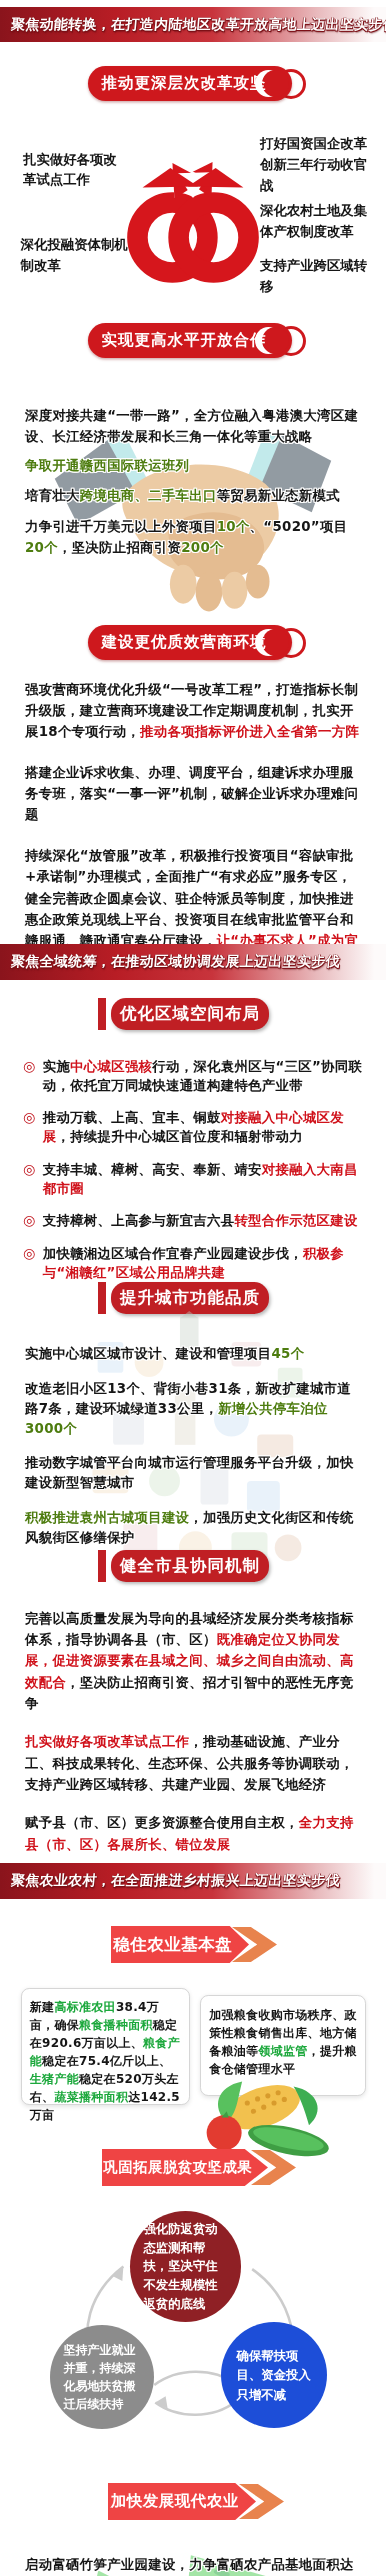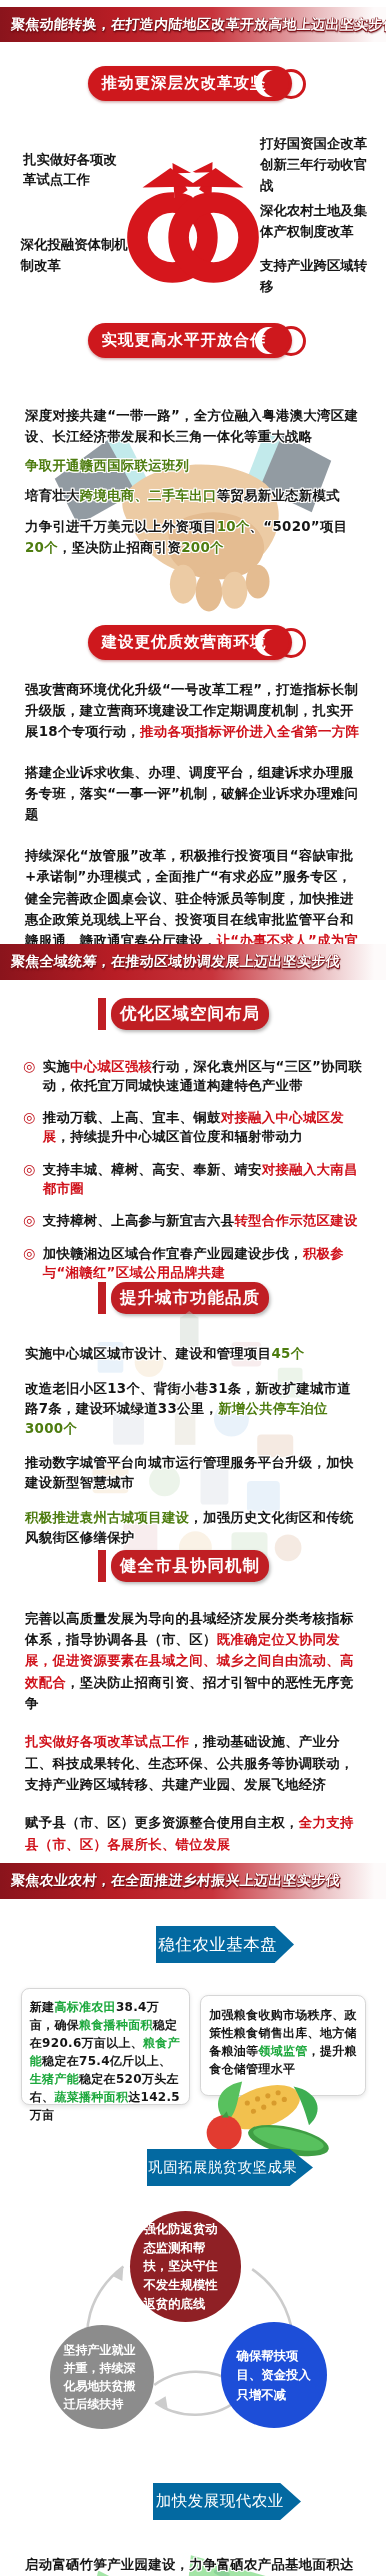--- a/index.html
+++ b/index.html
@@ -29,24 +29,24 @@
   .rhead{position:absolute;left:98px;height:32px;display:flex;}
   .rhead .rbar{width:7.7px;background:#c01f24;}
   .rhead .rgap{width:5.2px;}
   .rhead .rbox{width:158px;background:#c01f24;color:#fff;display:flex;align-items:center;justify-content:center;
                font-size:16.5px;font-weight:700;letter-spacing:1px;box-shadow:1.5px 2.1px 3.6px rgba(0,0,0,.28);border-radius:15px;}
 
   
   .ahead{position:absolute;height:37px;}
   .ahead .chev{position:absolute;top:1px;height:35px;width:45px;background:#e8834d;
                clip-path:polygon(0 0,42% 0,100% 50%,42% 100%,0 100%,56% 50%);}
-  .ahead .amain{position:absolute;left:0;top:0;height:37px;background:#0369a1;color:#fff;
-               display:flex;align-items:center;justify-content:center;font-weight:400;letter-spacing:0.5px;
+  .ahead .amain{position:absolute;left:0;top:0;height:37px;background:#ef4444;color:#fff;
+               display:flex;align-items:center;justify-content:center;font-weight:700;letter-spacing:0.5px;
                clip-path:polygon(0 0,86% 0,100% 50%,86% 100%,0 100%);padding-right:14.4px;box-sizing:border-box;
-               white-space:nowrap;margin-left:45px;}
+               white-space:nowrap;}
 
   
   .p{position:relative;font-size:13.4px;font-weight:700;color:#161616;line-height:1.58;letter-spacing:0.3px;margin:0;}
   .red{color:#d0121b;} .blue{color:#4d7c0f;} .green{color:#1ca83c;}
   .outlined{text-shadow:-1px -1px 0 #fff,1px -1px 0 #fff,-1px 1px 0 #fff,1px 1px 0 #fff,
             0 -1px 0 #fff,0 1px 0 #fff,-1px 0 0 #fff,1px 0 0 #fff;}
 
   .flowcol{position:absolute;left:25px;width:339px;}
   .flowcol .p{margin-bottom:19.6px;}
   .citycol .p{margin-bottom:14.4px;line-height:1.5;}

